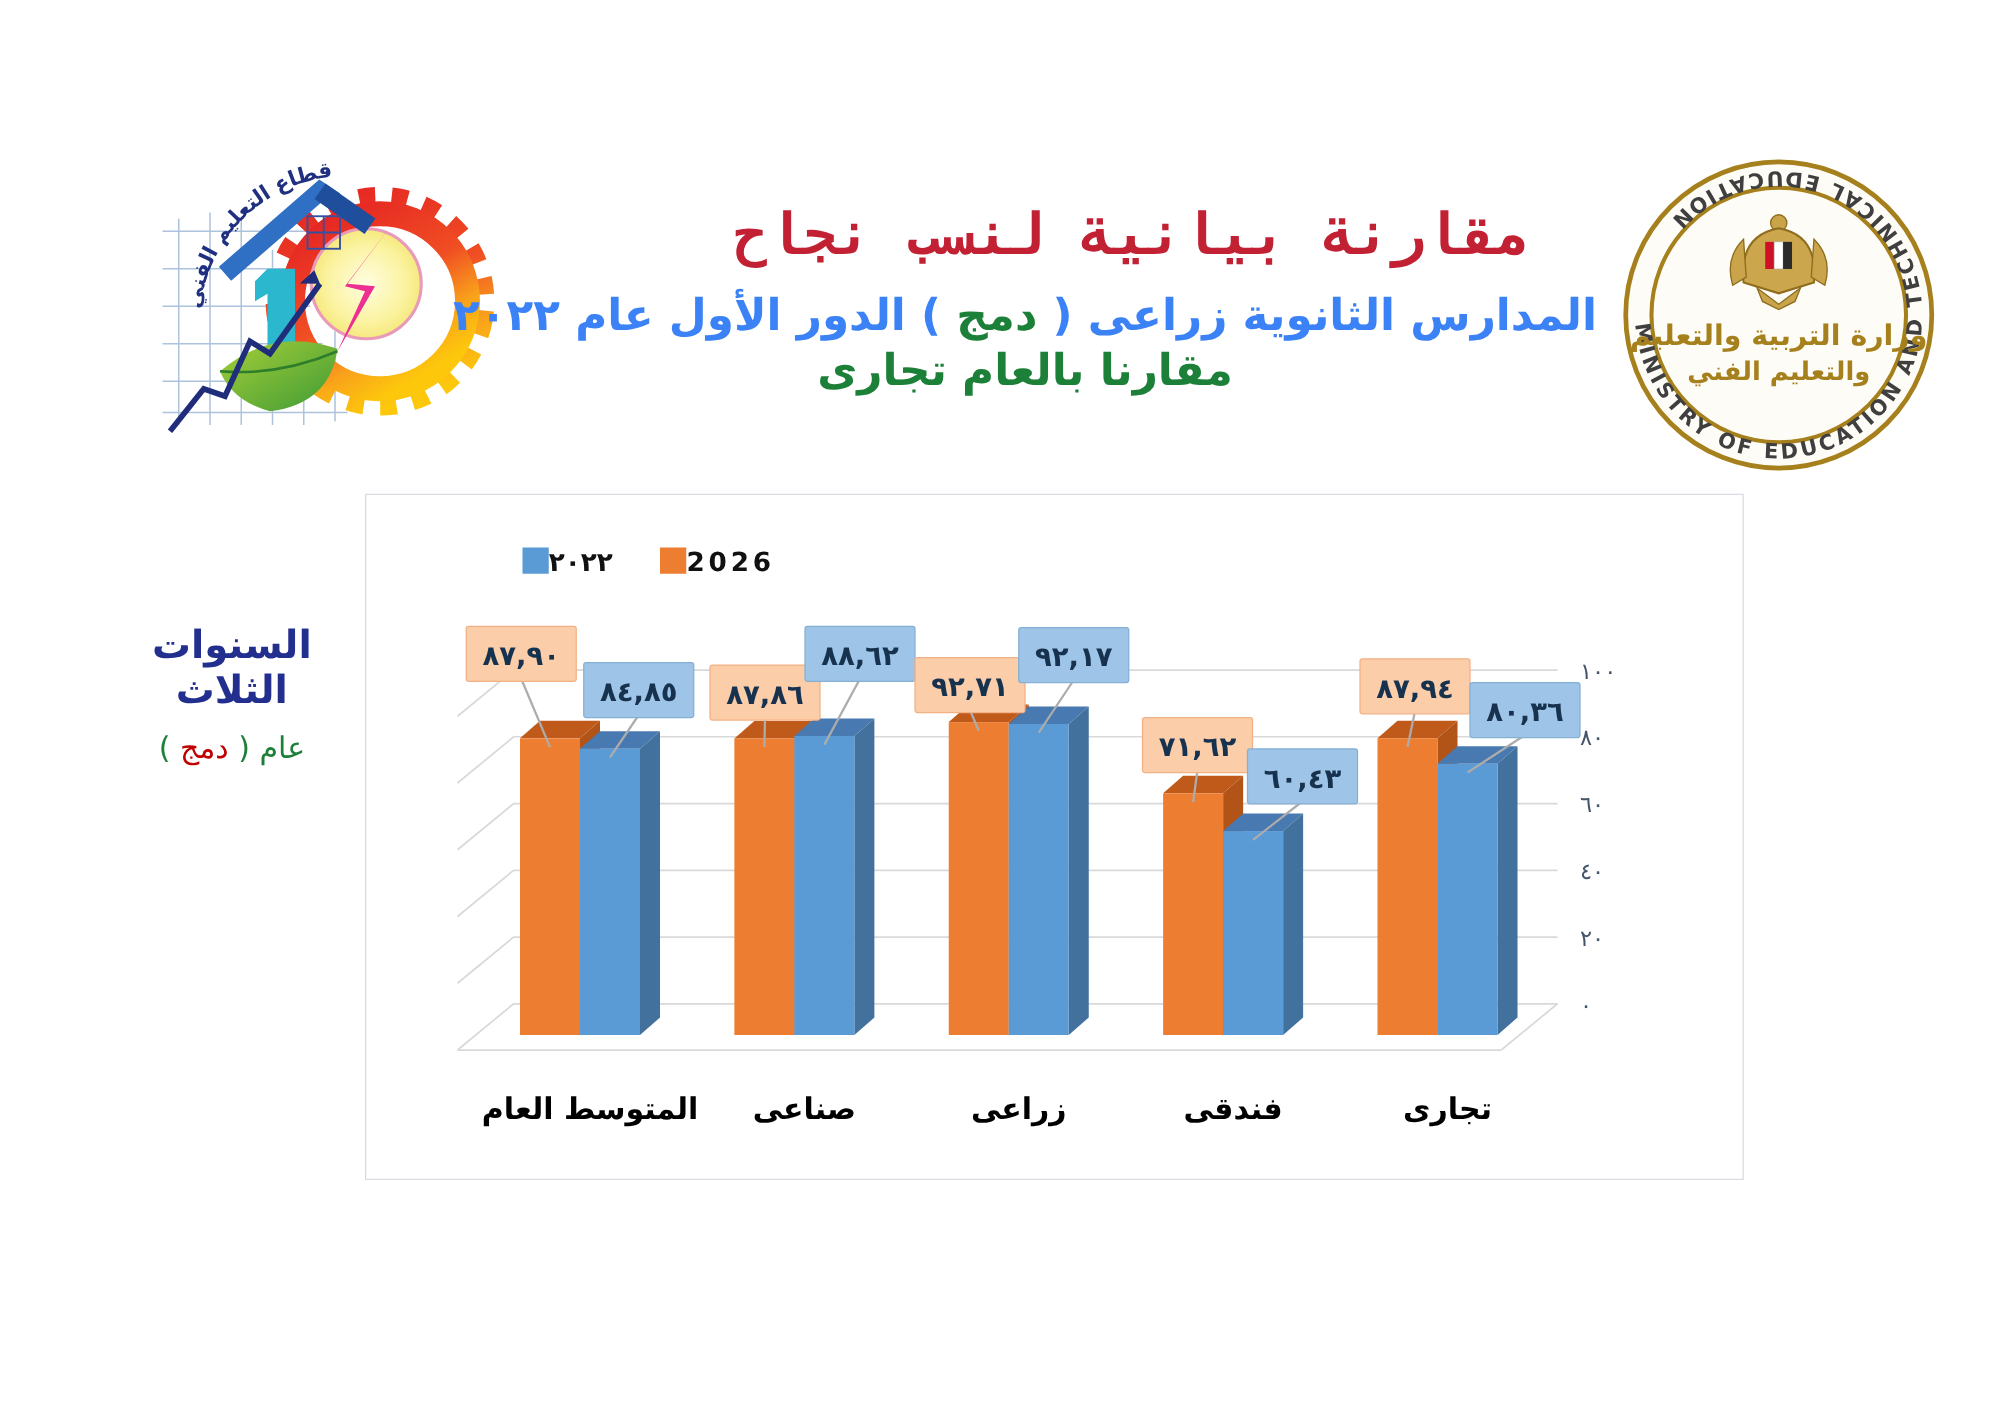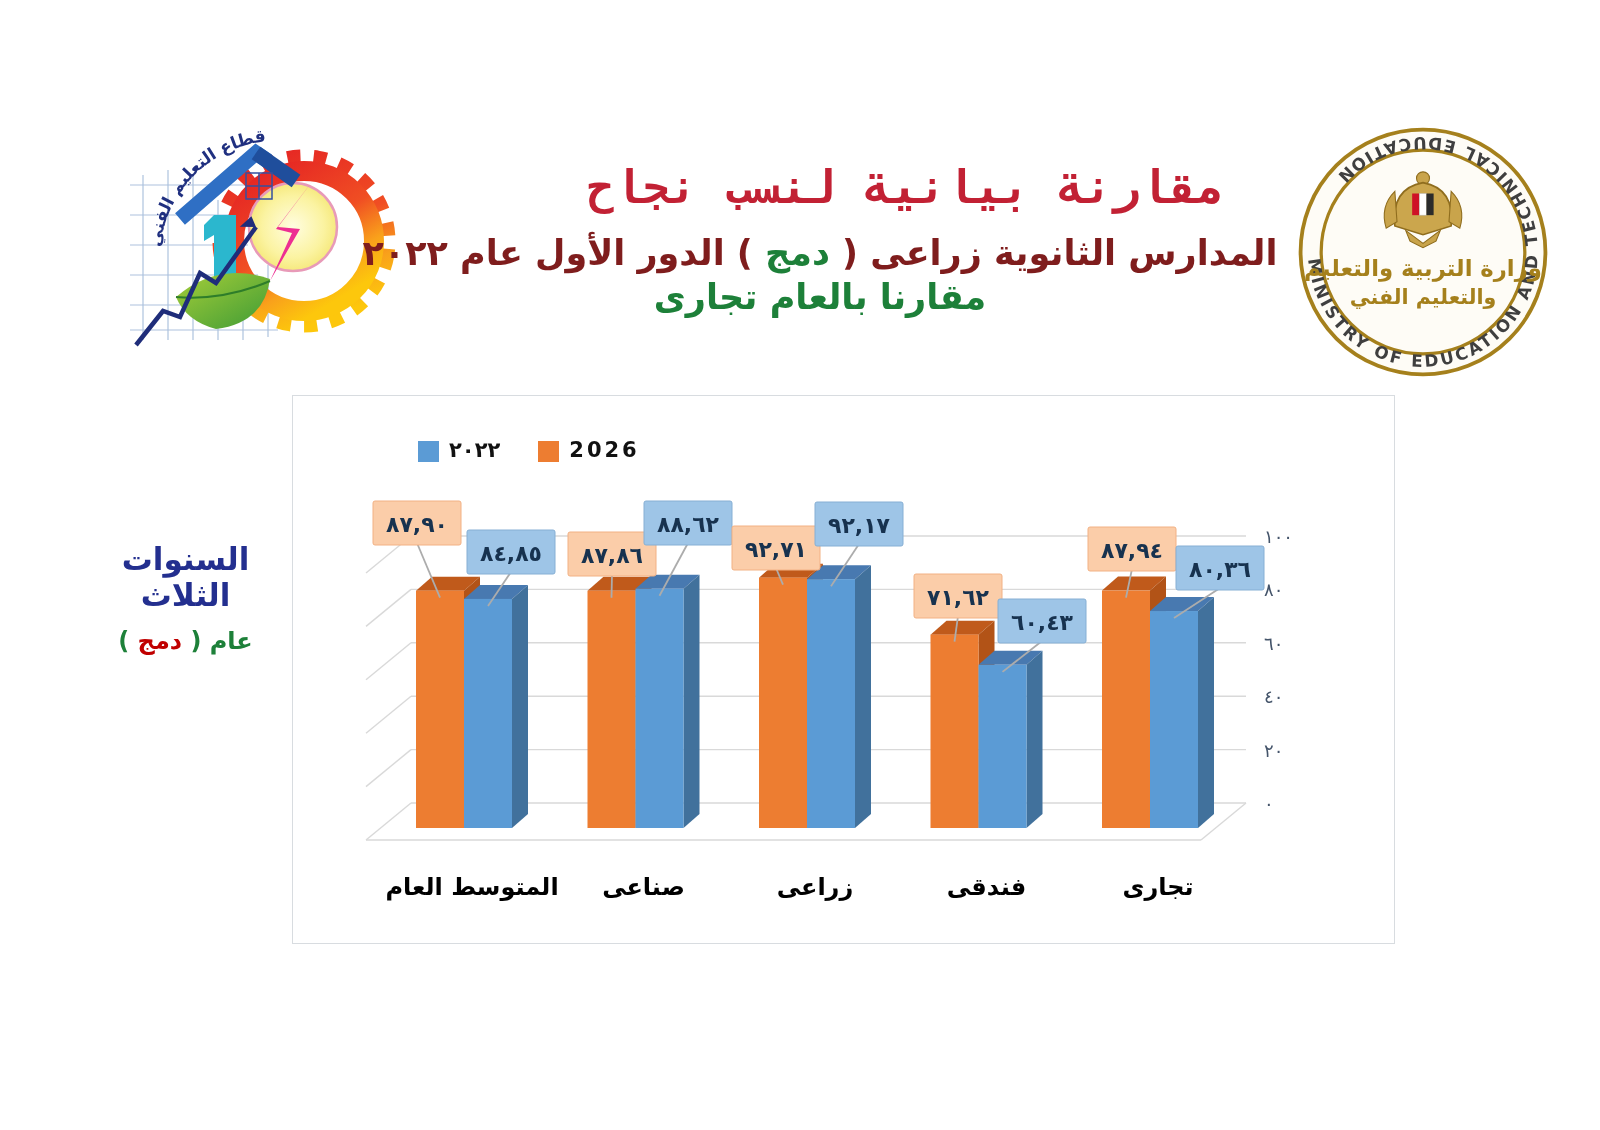--- a/index.html
+++ b/index.html
@@ -3,39 +3,39 @@
 <meta charset="utf-8">
 <style>
   html,body{margin:0;padding:0;background:#ffffff;}
   #page{position:relative;width:1600px;height:1130px;background:#ffffff;overflow:hidden;
         font-family:"DejaVu Sans",sans-serif;}
   
   #title1{position:absolute;left:420px;top:160px;width:970px;text-align:center;
           font-size:46px;font-weight:bold;color:#C22134;direction:rtl;font-family:Liberation Mono, monospace;}
   #title2{position:absolute;left:360px;top:232px;width:920px;text-align:center;
           font-size:35px;font-weight:bold;color:#C22134;direction:rtl;line-height:1.25;}
-  .t-red{color:#7f1d1d;text-align:center;}
+  .t-red{color:#3b82f6;text-align:center;}
   .t-green{color:#1D8039;}
   
   #left-logo{position:absolute;left:118px;top:100px;width:280px;height:275px;}
   #logo-caption{position:absolute;left:110px;top:340px;width:300px;text-align:center;
                 font-family:"Liberation Serif",serif;font-weight:bold;font-size:26px;color:#0F7B3C;}
   
   #seal{position:absolute;left:1293px;top:122px;width:260px;height:260px;}
   
   #side-note{position:absolute;left:88px;top:498px;width:195px;text-align:center;direction:rtl;}
-  #side-note .l1{font-size:31px;font-weight:bold;color:#232F8F;margin-top:43px;}
-  #side-note .l2{margin-top:14px;font-size:24px;font-weight:bold;color:#1D8039;}
+  #side-note .l1{font-size:31px;font-weight:bold;color:#232F8F;}
+  #side-note .l2{margin-top:14px;font-size:24px;font-weight:normal;color:#1D8039;}
   #side-note .l2 .dm{color:#C00000;}
   
   #panel{position:absolute;left:292px;top:395px;width:1101px;height:547px;background:#ffffff;
          border:1.5px solid #D8DCE0;}
   #plot{position:absolute;left:0;top:0;}
   #legend{position:absolute;left:125px;top:42px;display:flex;gap:38px;align-items:center;direction:ltr;}
-  .legend-item{display:flex;align-items:flex-end;gap:10px;}
+  .legend-item{display:flex;align-items:flex-start;}
   .swatch{width:21px;height:21px;display:inline-block;}
   .legend-label{font-size:21px;font-weight:bold;color:#111;letter-spacing:3px;}
 </style>
 </head>
 <body>
 
 <div id="page">
 
   <div id="left-logo">
     <svg width="280" height="275" viewBox="0 0 280 245">

